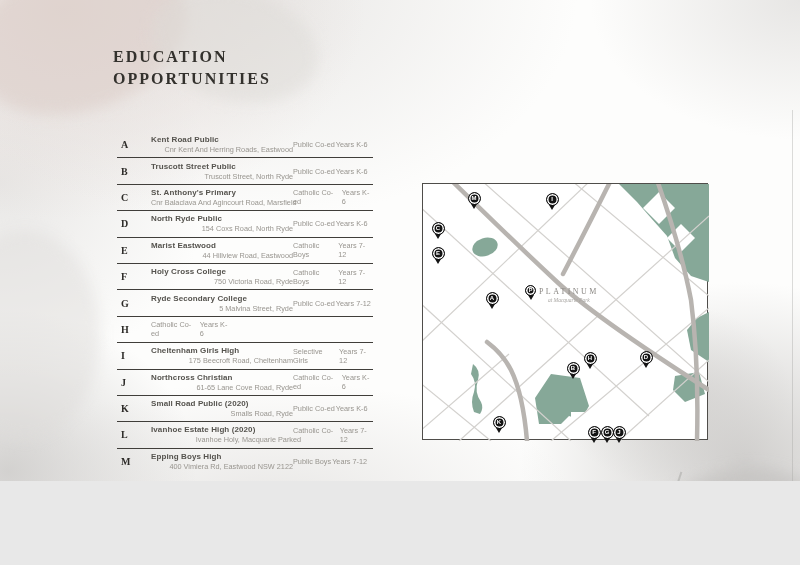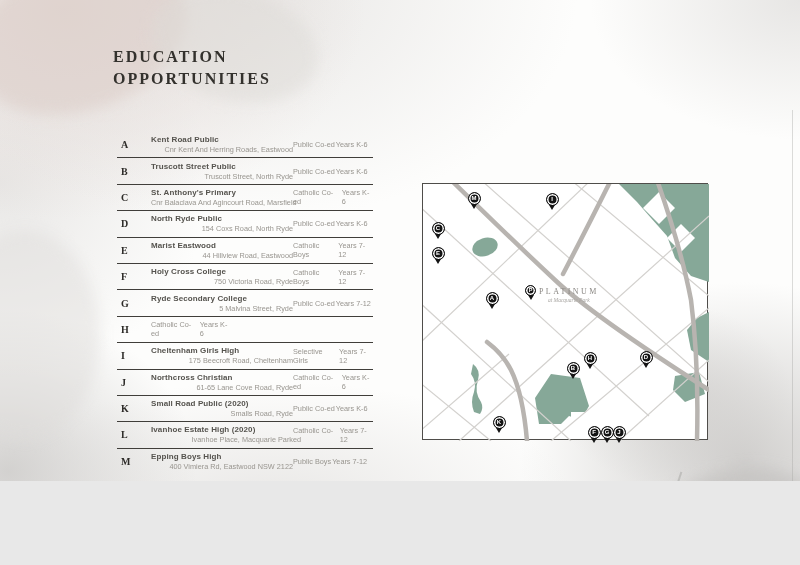--- a/index.html
+++ b/index.html
@@ -218,21 +218,21 @@
       <div class="meta">
         <div class="type">Public Co-ed</div>
         <div class="years">Years K-6</div>
       </div>
     </div>
 
     <div class="row">
       <div class="letter">L</div>
       <div class="info">
         <div class="name">Ivanhoe Estate High (2020)</div>
-        <div class="addr">Ivanhoe Place, Macquarie Park</div>
+        <div class="addr">Ivanhoe Holy, Macquarie Park</div>
       </div>
       <div class="meta">
         <div class="type">Catholic Co-ed</div>
         <div class="years">Years 7-12</div>
       </div>
     </div>
 
     <div class="row">
       <div class="letter">M</div>
       <div class="info">

